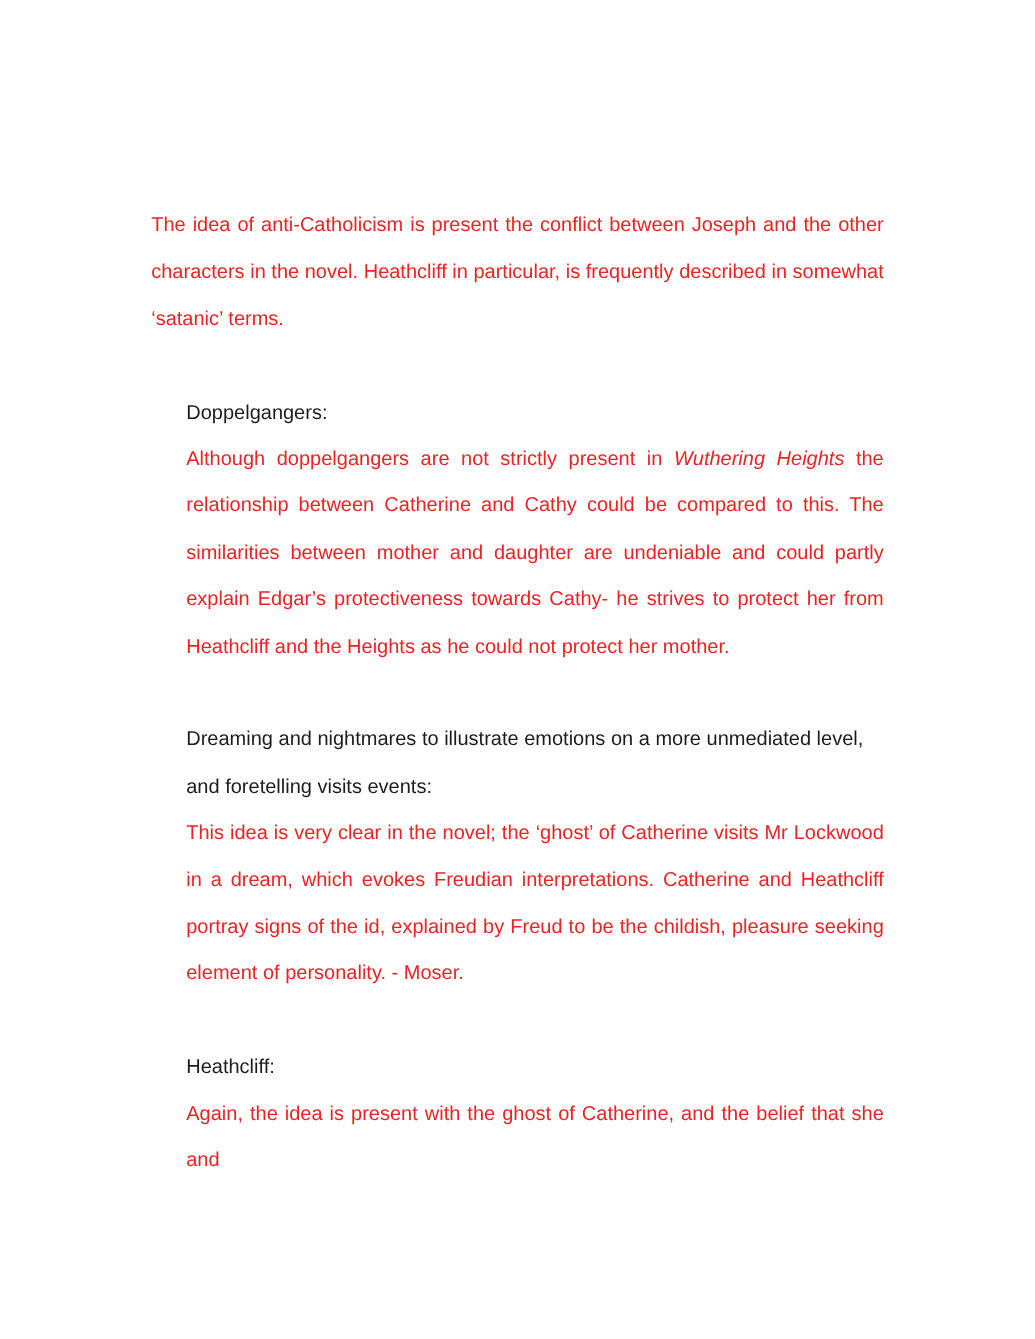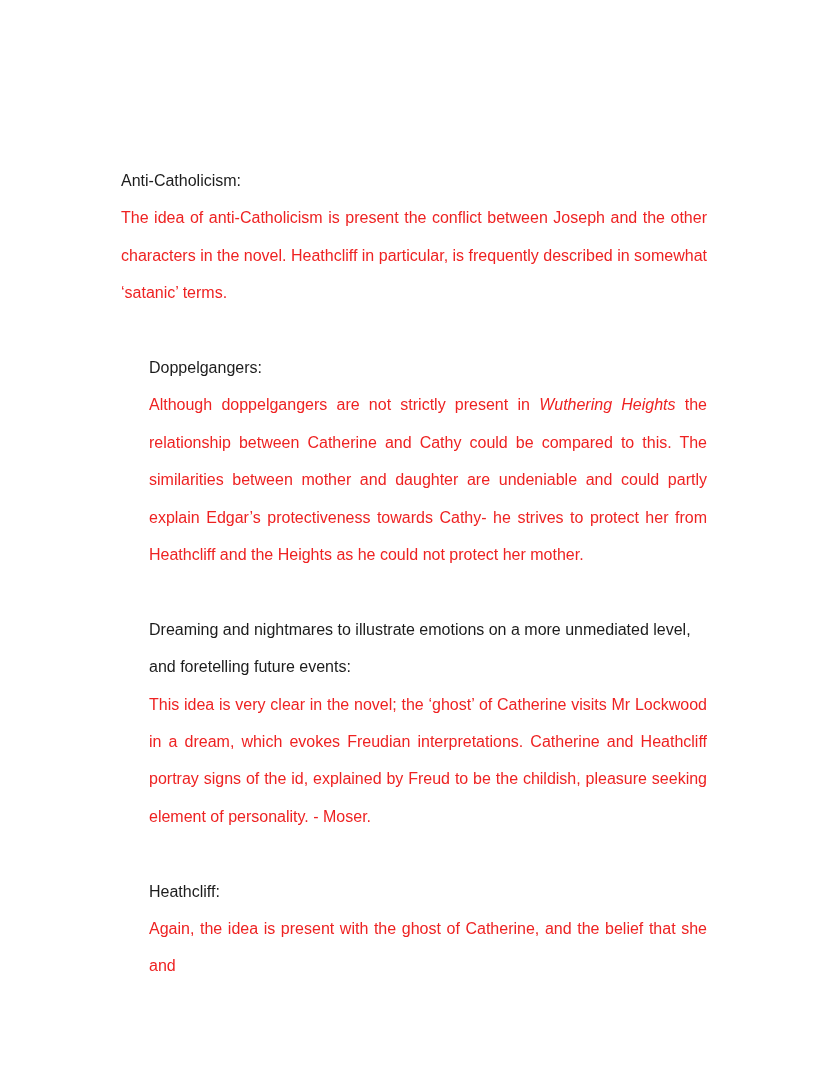--- a/index.html
+++ b/index.html
@@ -43,31 +43,30 @@
   .body-text em {
   }
 </style>
 </head>
 <body>
 
 <div class="page" style="--page-bg: #ffffff; --heading-color: #1c1c1c; --body-red: #ee2222;">
   <div class="content">
 
     <div class="section">
-      <p class="heading">Anti-Catholicism:</p>
       <p class="body-text"><span>The idea of anti-Catholicism is present the conflict between Joseph and the other characters in the novel. Heathcliff in particular, is frequently described in somewhat ‘satanic’ terms.</span></p>
     </div>
 
     <div class="section">
       <p class="heading">Doppelgangers:</p>
       <p class="body-text"><span>Although doppelgangers are not strictly present in </span><em>Wuthering Heights</em><span> the relationship between Catherine and Cathy could be compared to this. The similarities between mother and daughter are undeniable and could partly explain Edgar’s protectiveness towards Cathy- he strives to protect her from Heathcliff and the Heights as he could not protect her mother.</span></p>
     </div>
 
     <div class="section">
-      <p class="heading">Dreaming and nightmares to illustrate emotions on a more unmediated level, and foretelling future events:</p>
+      <p class="heading">Dreaming and nightmares to illustrate emotions on a more unmediated level, and foretelling visits events:</p>
       <p class="body-text"><span>This idea is very clear in the novel; the ‘ghost’ of Catherine visits Mr Lockwood in a dream, which evokes Freudian interpretations. Catherine and Heathcliff portray signs of the id, explained by Freud to be the childish, pleasure seeking element of personality. - Moser.</span></p>
     </div>
 
     <div class="section">
       <p class="heading">Heathcliff:</p>
       <p class="body-text"><span>Again, the idea is present with the ghost of Catherine, and the belief that she and</span></p>
     </div>
 
   </div>
 </div>

